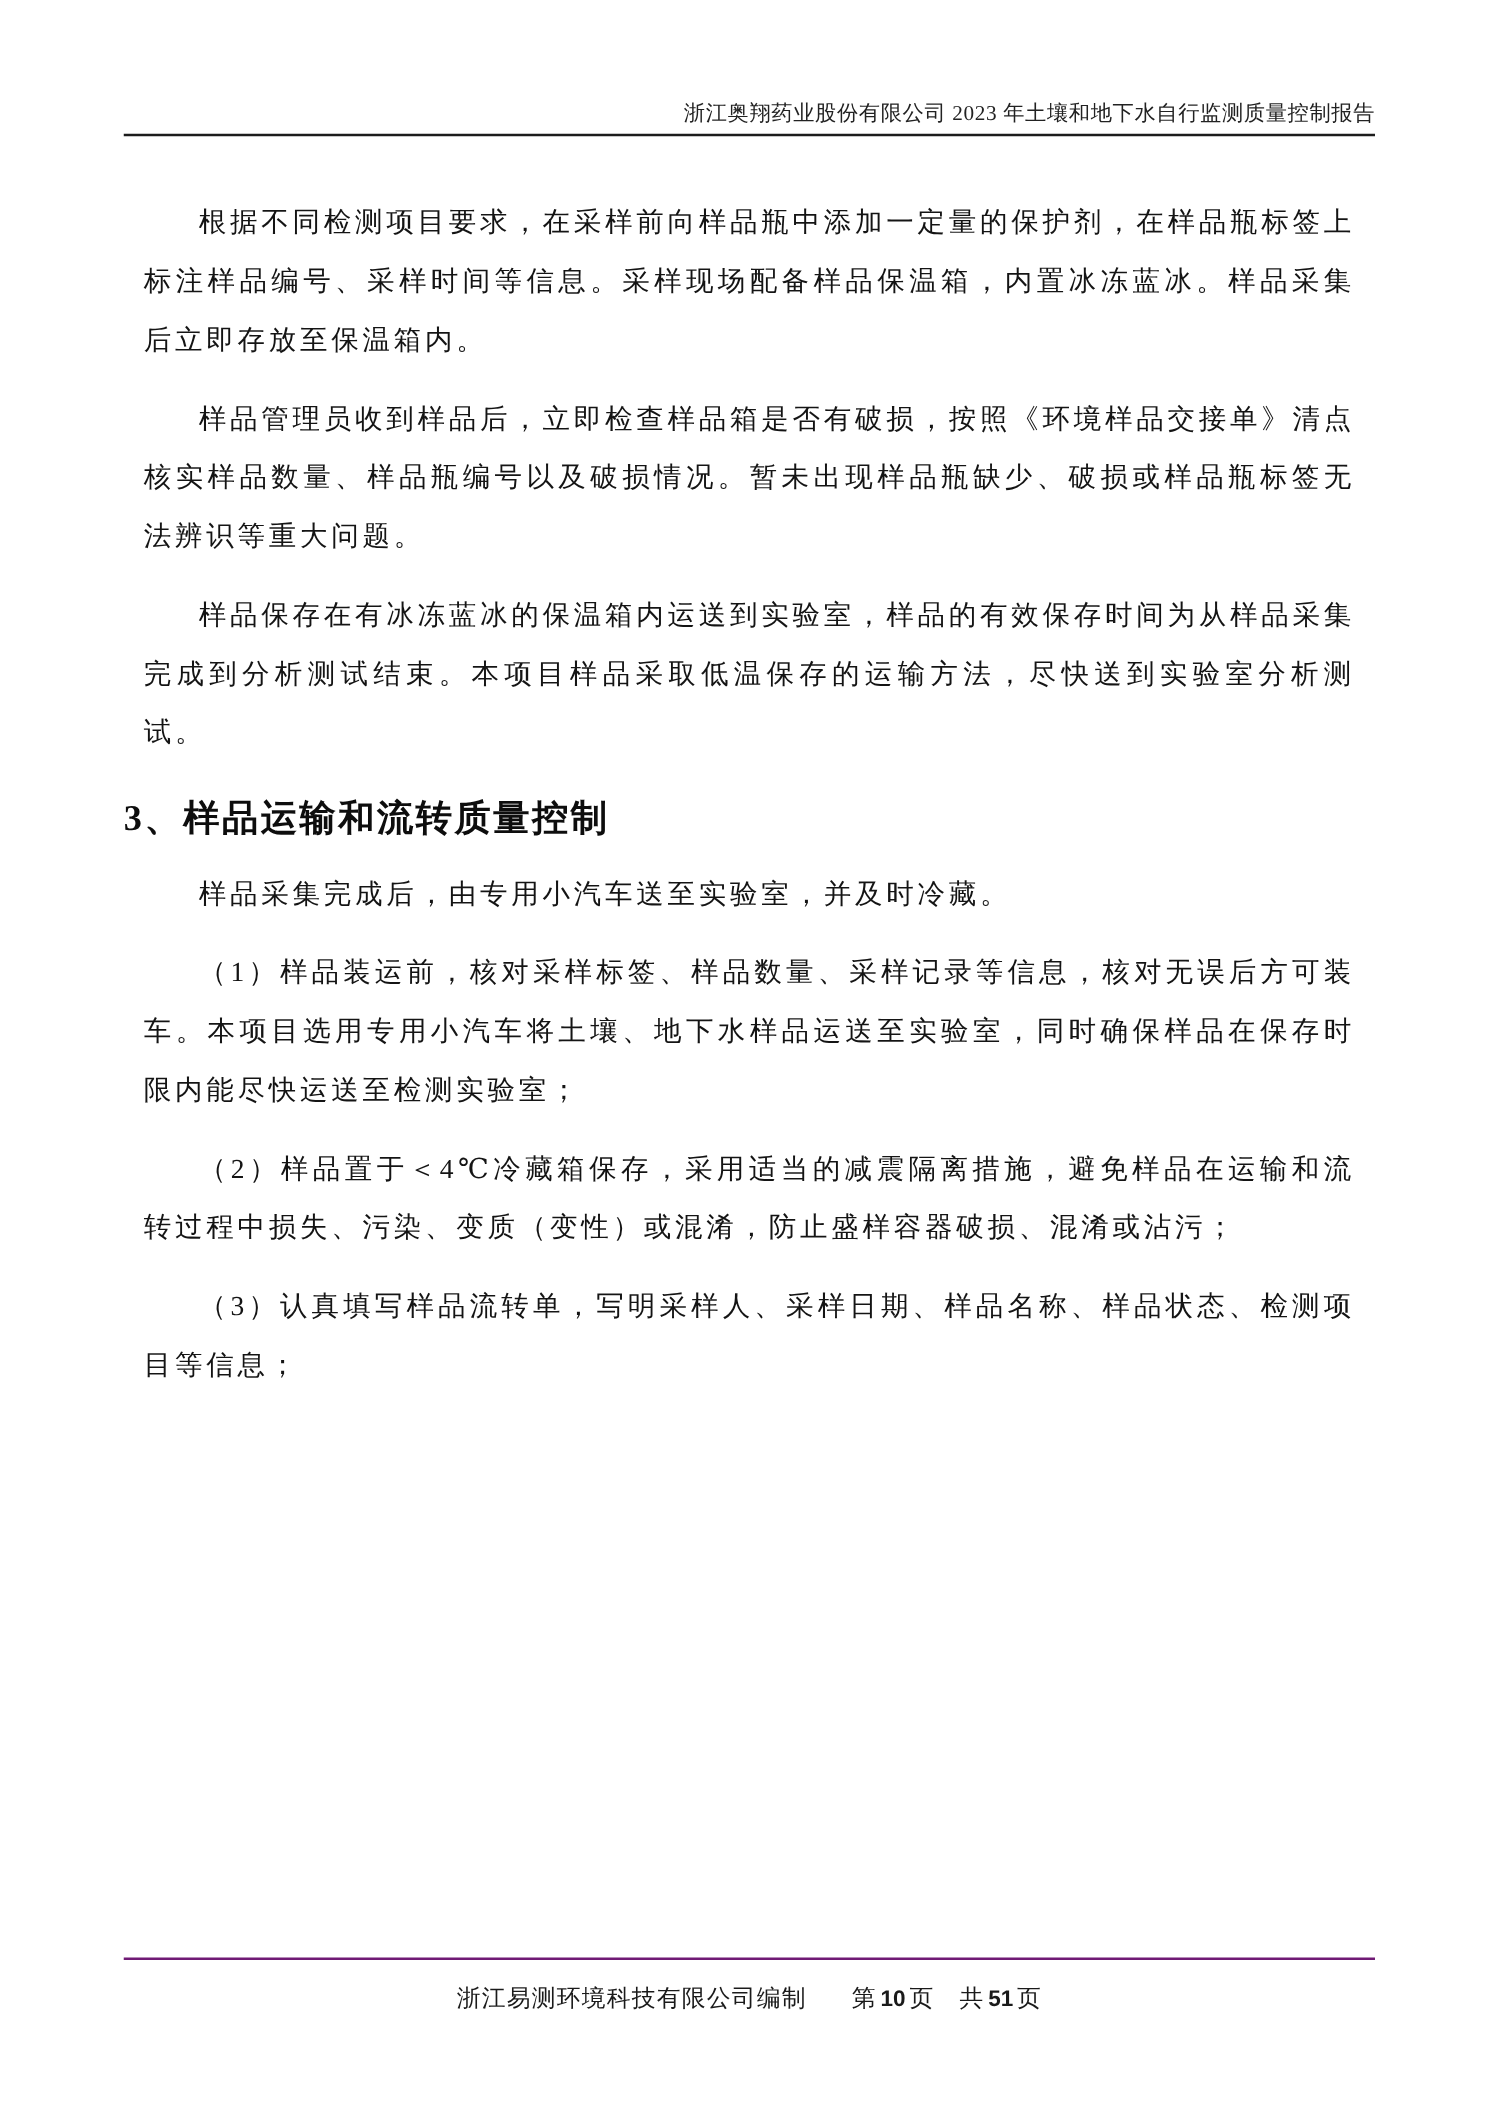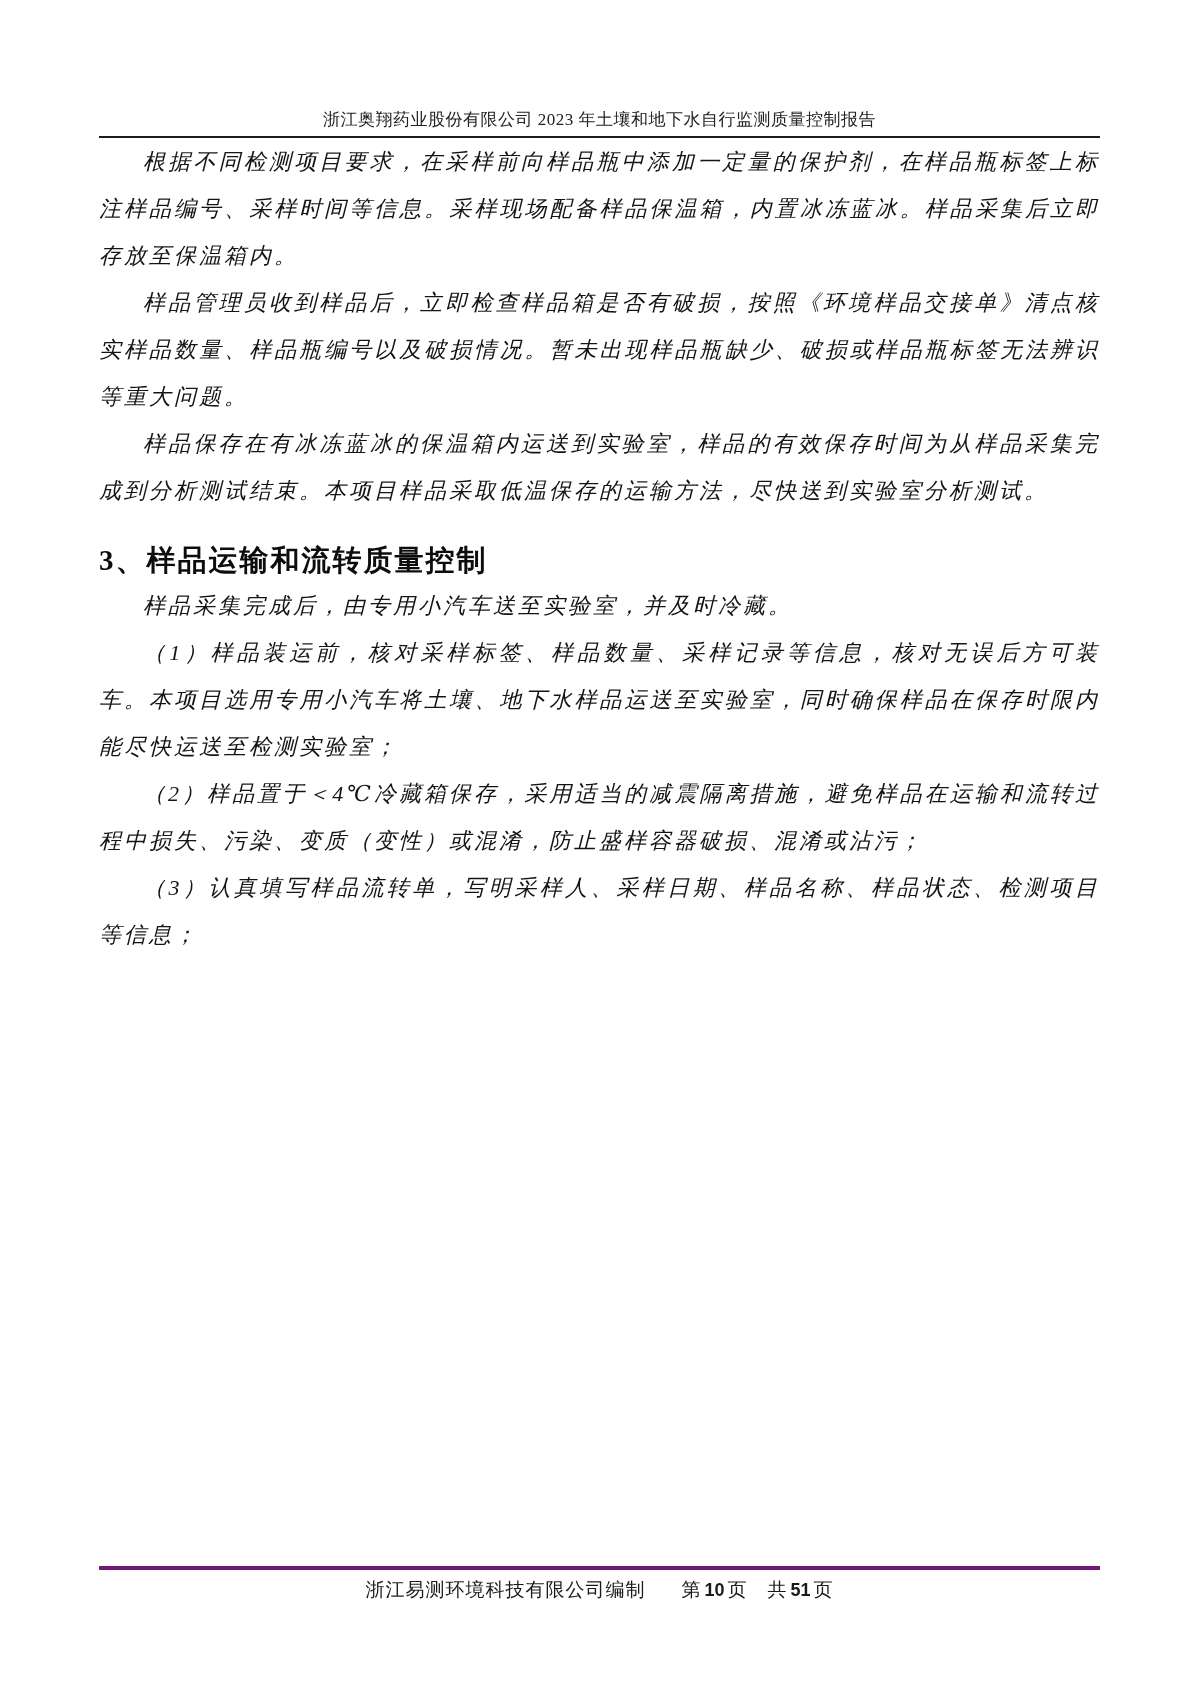--- a/index.html
+++ b/index.html
@@ -18,61 +18,59 @@
   }
   .header {
     position: absolute;
     top: 0;
     left: 99px;
     width: 1001px;
     height: 102px;
     border-bottom: 2px solid #1c1c1c;
     display: flex;
     align-items: flex-end;
-    justify-content: center;
+    justify-content: flex-end;
     padding-bottom: 5px;
     font-size: 17px;
     letter-spacing: 0.5px;
     color: #222222;
-    margin-top: 29px;
   }
   .doc-body {
     position: absolute;
     top: 138px;
     left: 99px;
     width: 1001px;
     font-size: 22px;
     line-height: 47px;
     text-align: justify;
     letter-spacing: 3px;
     color: #141414;
   }
   .para {
-    margin: 0;
+    margin: 16px;
     text-indent: 2em;
-    font-style: italic;
   }
   .heading {
     margin: 26px 0 2px 0;
     font-size: 29px;
     font-weight: bold;
     line-height: 40px;
     letter-spacing: 2px;
     text-indent: 0;
     text-align: left;
     color: #0d0d0d;
   }
   .footer {
     position: absolute;
     top: 1566px;
     left: 99px;
     width: 1001px;
-    border-top: 4px solid #701a75;
+    border-top: 2px solid #701a75;
     text-align: center;
-    padding-top: 7px;
+    padding-top: 18px;
     font-size: 19px;
     letter-spacing: 1px;
     color: #1a1a1a;
   }
   .fgap  { display: inline-block; width: 36px; }
   .fgap2 { display: inline-block; width: 20px; }
   .num {
     font-family: "Liberation Sans", "DejaVu Sans", sans-serif;
     font-weight: bold;
     font-size: 18px;

